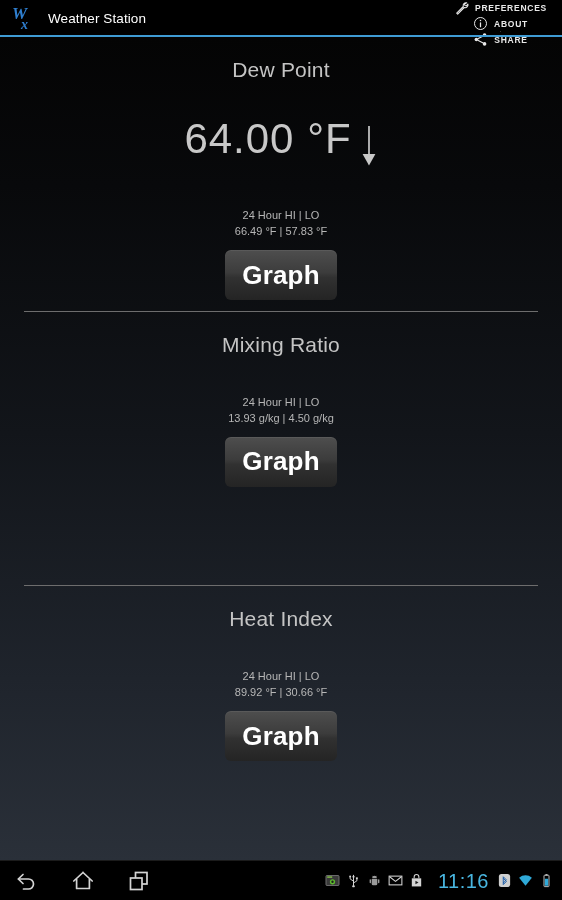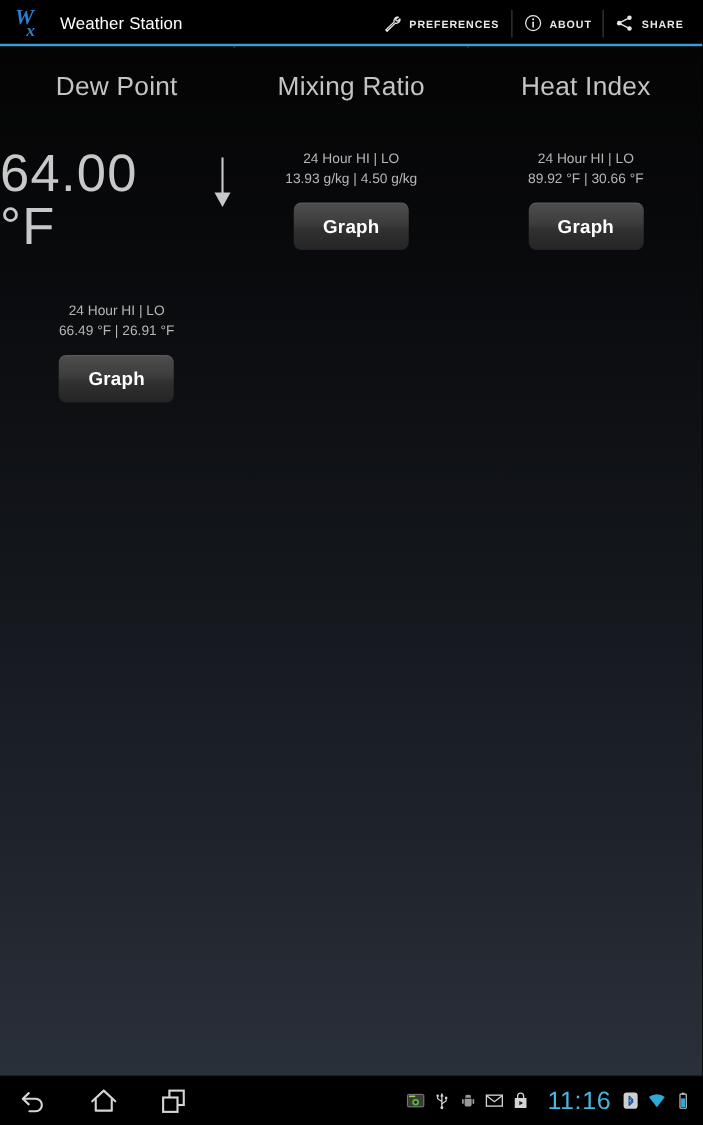--- a/index.html
+++ b/index.html
@@ -33,21 +33,21 @@
     display:block;
   }
   .app-title {
     color:#ffffff;
     font-size:13.5px;
     margin-left:6px;
     letter-spacing:.1px;
     white-space:nowrap;
   }
   .ab-spacer { flex:1 1 auto; }
-  .ab-actions { display:flex; align-items:center; height:100%; }
+  .ab-actions { display:flex; align-items:center; height:100%;flex-direction:column; }
   .ab-item {
     display:flex; align-items:center;
     height:27px;
     padding:0 9px;
     gap:6px;
     cursor:pointer;
   }
   .ab-item .lbl {
     color:#e8e8e8;
     font-size:8.5px;
@@ -66,21 +66,21 @@
     position:absolute;
     left:0; right:0; bottom:0;
     height:2px;
     background:#3f9bd4;
   }
 
   
   .content {
     flex:1 1 auto;
     background:linear-gradient(to bottom, #040404 0%, #08090b 18%, #12151a 48%, #1f242c 78%, #2a3039 100%);
-    display:flex; flex-direction:row;
+    display:flex; flex-direction:column;
     overflow:hidden;
   }
   .panel {
     flex:1 1 0;
     display:flex; flex-direction:column;
     align-items:center;
     justify-content:flex-start;
     position:relative;
     padding-top:22px;
   }
@@ -114,27 +114,27 @@
   .hilo {
     margin-top:39px;
     text-align:center;
     color:#b6b6b6;
     font-size:11px;
     line-height:16px;
   }
   .graph-btn {
     margin-top:11px;
     min-width:92px;
-    height:38px;
+    height:50px;
     padding:0 17px;
     border:none;
     border-radius:6px;
     color:#ffffff;
     font-family:"Liberation Sans", sans-serif;
-    font-size:15px;
+    font-size:26px;
     font-weight:bold;
     letter-spacing:.2px;
     cursor:pointer;
     background:linear-gradient(to bottom, #4e4e4e 0%, #3c3c3c 45%, #313131 55%, #242424 100%);
     box-shadow:0 1px 0 rgba(255,255,255,.07) inset;
   }
   .divider {
     width:514px;
     height:1px;
     margin:0 auto;
@@ -224,21 +224,21 @@
       <div class="panel-title">Dew Point</div>
       <div class="value-row">
         <span class="value-text">64.00 °F</span>
         <svg class="trend-arrow" viewBox="0 0 18 44">
           <path d="M9 2 L9 33" stroke="#c8c8c8" stroke-width="1.7" fill="none"></path>
           <path d="M2.6 30 L9 41.5 L15.4 30 Z" fill="#c8c8c8"></path>
         </svg>
       </div>
       <div class="hilo">
         <div>24 Hour HI | LO</div>
-        <div>66.49 °F | 26.91 °F</div>
+        <div>66.49 °F | 57.83 °F</div>
       </div>
       <button class="graph-btn">Graph</button>
     </div>
 
     <div class="divider"></div>
 
     <div class="panel">
       <div class="panel-title">Mixing Ratio</div>
       <div class="hilo">
         <div>24 Hour HI | LO</div>

